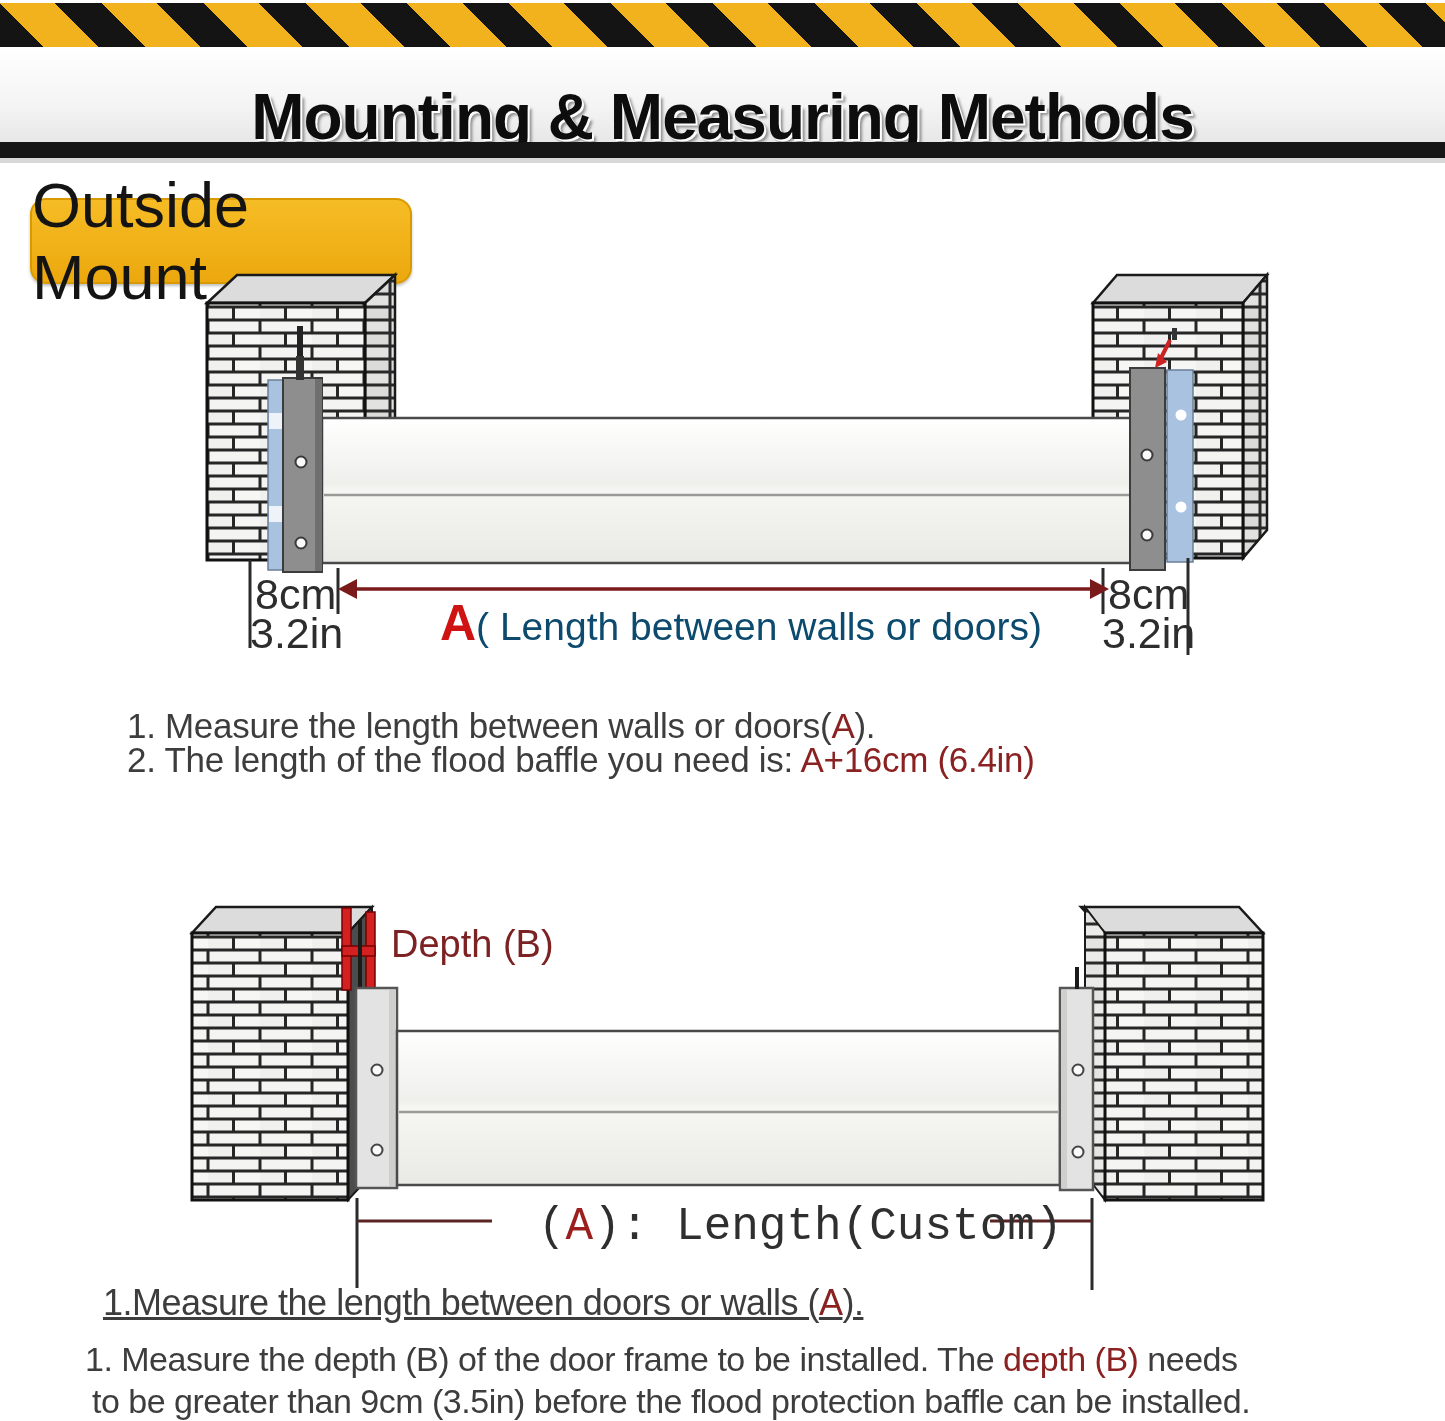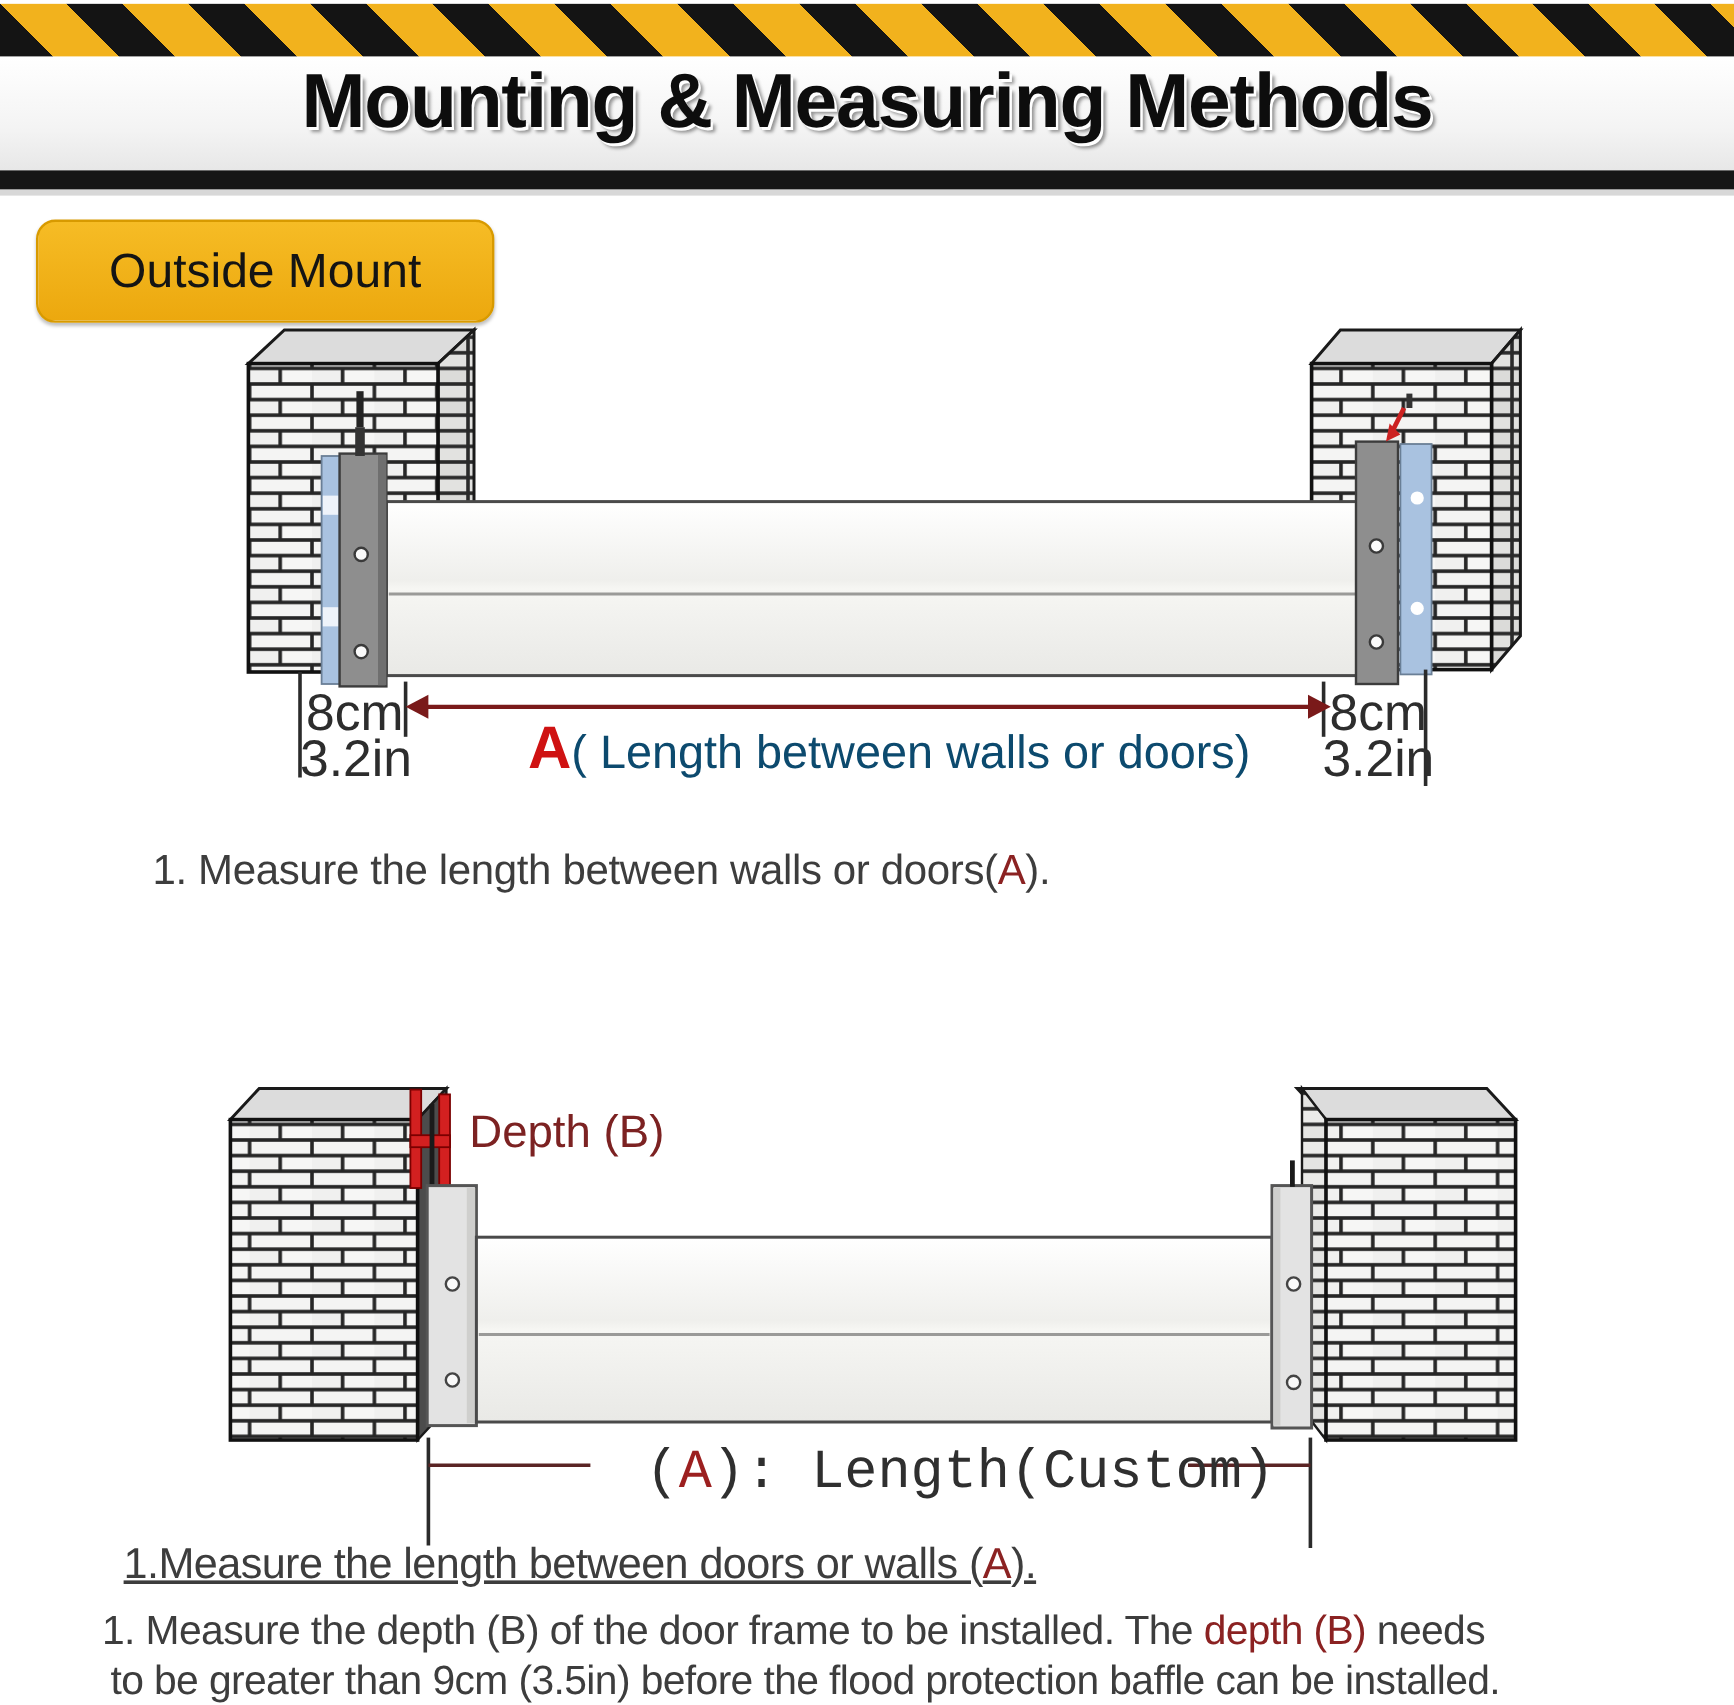--- a/index.html
+++ b/index.html
@@ -4,31 +4,31 @@
 <style>
   html,body{margin:0;padding:0;background:#ffffff;}
   .page{position:relative;width:1445px;height:1421px;background:#ffffff;overflow:hidden;
         font-family:"Liberation Sans", sans-serif;color:#3d3d3d;}
   
   .hazard{position:absolute;left:0;top:0;width:1445px;height:47px;
           background:repeating-linear-gradient(45deg,#141414 0 33px,#f2b21d 33px 72px);
           border-top:3px solid #fff;}
   .title-band{position:absolute;left:0;top:47px;width:1445px;height:107px;
           background:linear-gradient(180deg,#ffffff 0%,#f4f4f4 55%,#e3e3e3 100%);
-          display:flex;align-items:flex-start;justify-content:center;}
+          display:flex;align-items:flex-end;justify-content:center;}
   .title{font-size:64px;font-weight:bold;letter-spacing:-1px;color:#0d0d0d;
           text-shadow:2px 2px 0 #ffffff, 4px 4px 3px rgba(0,0,0,.40);}
   .dark-rule{position:absolute;left:0;top:142px;width:1445px;height:16px;background:#161616;}
   .light-rule{position:absolute;left:0;top:158px;width:1445px;height:5px;background:#d8d8d8;}
   
   .pill{position:absolute;width:378px;height:82px;border-radius:16px;
         background:linear-gradient(180deg,#f6bc25,#eca80e);
         border:2px solid #d89a00;box-shadow:0 2px 3px rgba(0,0,0,.25);
         display:flex;align-items:center;justify-content:center;
-        font-size:40px;color:#141414;}
+        font-size:63px;color:#141414;margin-top:15px;}
   .pill-outside{left:30px;top:183px;}
   .pill-inside{left:28px;top:808px;}
   
   .diagram{position:absolute;left:0;width:1445px;height:400px;}
   .d1{top:268px;}
   .d2{top:898px;}
   
   .lbl{position:absolute;line-height:1;white-space:nowrap;}
   .dim-num{font-size:43px;color:#2d2d2d;}
   .span-label{display:flex;align-items:baseline;}
@@ -126,20 +126,23 @@
   <div class="lbl dim-num" style="left:1108px;top:573px;">8cm</div>
   <div class="lbl dim-num" style="left:1102px;top:612px;">3.2in</div>
   <div class="lbl span-label" style="left:440px;top:598px;">
     <span class="big-a">A</span>
     <span class="span-text">( Length between walls or doors)</span>
   </div>
 
   <div class="lbl steps" style="left:127px;top:708px;">
     <span>1. Measure the length between walls or doors(</span><span class="red-part">A</span><span>).</span>
   </div>
+  <div class="lbl steps" style="left:127px;top:742px;">
+    <span>2. The length of the flood baffle you need is: </span><span class="red-part">A+16cm (6.4in)</span>
+  </div>
 
 
   <svg class="diagram d2" viewBox="0 0 1445 400">
     <defs>
       <pattern id="brickB" width="52" height="26" patternUnits="userSpaceOnUse">
         <rect width="52" height="26" fill="#262626"></rect>
         <rect x="1.5" y="1.5" width="49" height="10" fill="#f4f4f3"></rect>
         <rect x="-25" y="14.5" width="49" height="10" fill="#f0f0ef"></rect>
         <rect x="27" y="14.5" width="49" height="10" fill="#f6f6f5"></rect>
       </pattern>

